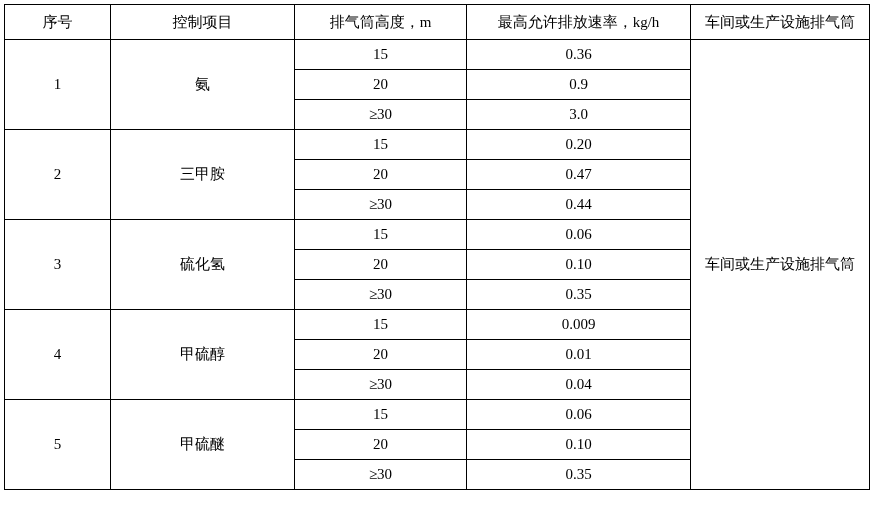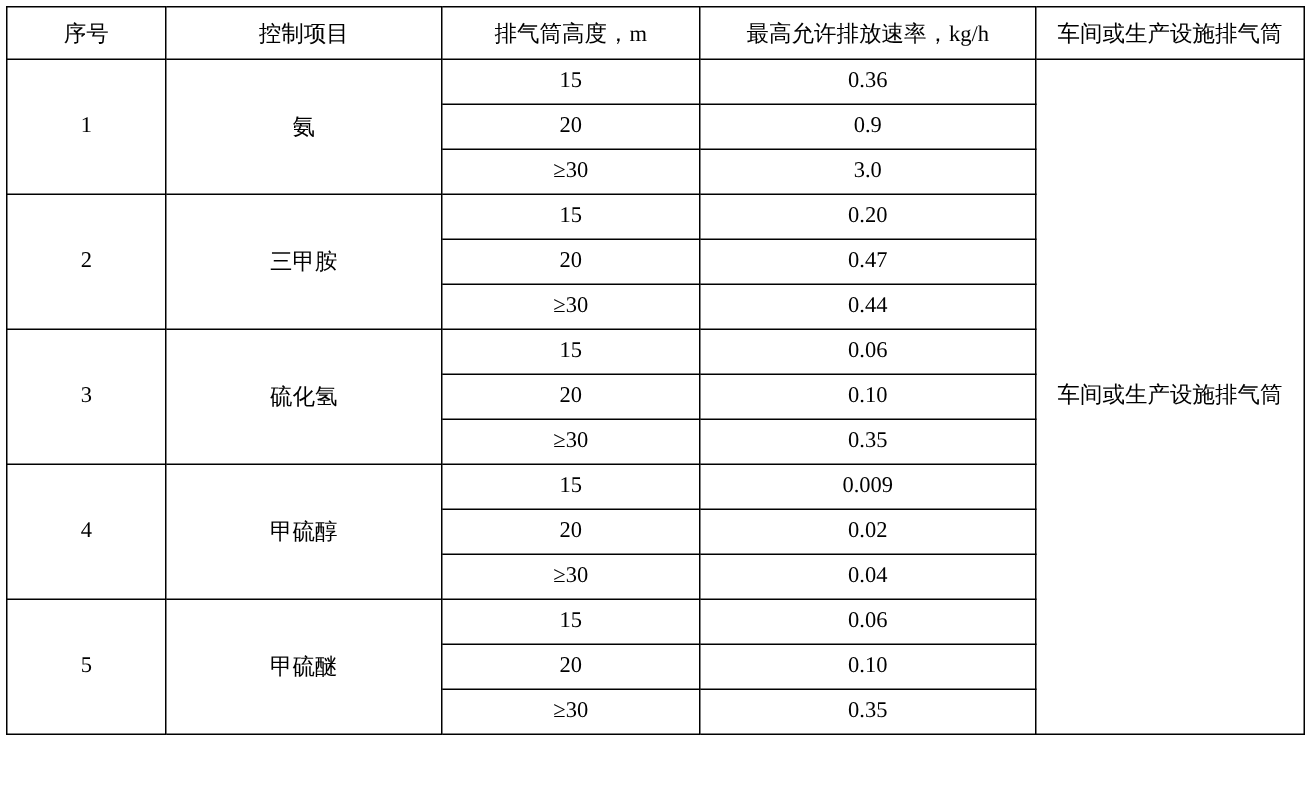--- a/index.html
+++ b/index.html
@@ -130,21 +130,21 @@
       </tr>
 
       <tr>
         <td class="no-cell" rowspan="3">4</td>
         <td class="item-cell" rowspan="3">甲硫醇</td>
         <td class="val-cell">15</td>
         <td class="val-cell">0.009</td>
       </tr>
       <tr>
         <td class="val-cell">20</td>
-        <td class="val-cell">0.02</td>
+        <td class="val-cell">0.01</td>
       </tr>
       <tr>
         <td class="val-cell">≥30</td>
         <td class="val-cell">0.04</td>
       </tr>
 
       <tr>
         <td class="no-cell" rowspan="3">5</td>
         <td class="item-cell" rowspan="3">甲硫醚</td>
         <td class="val-cell">15</td>

